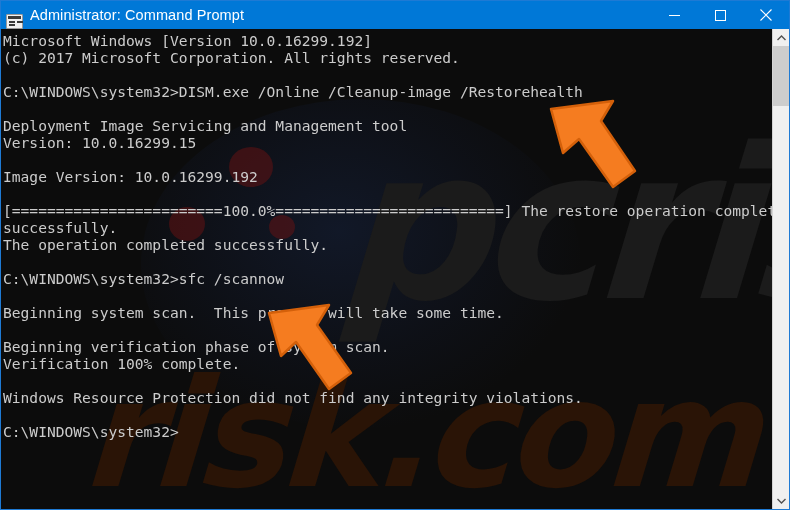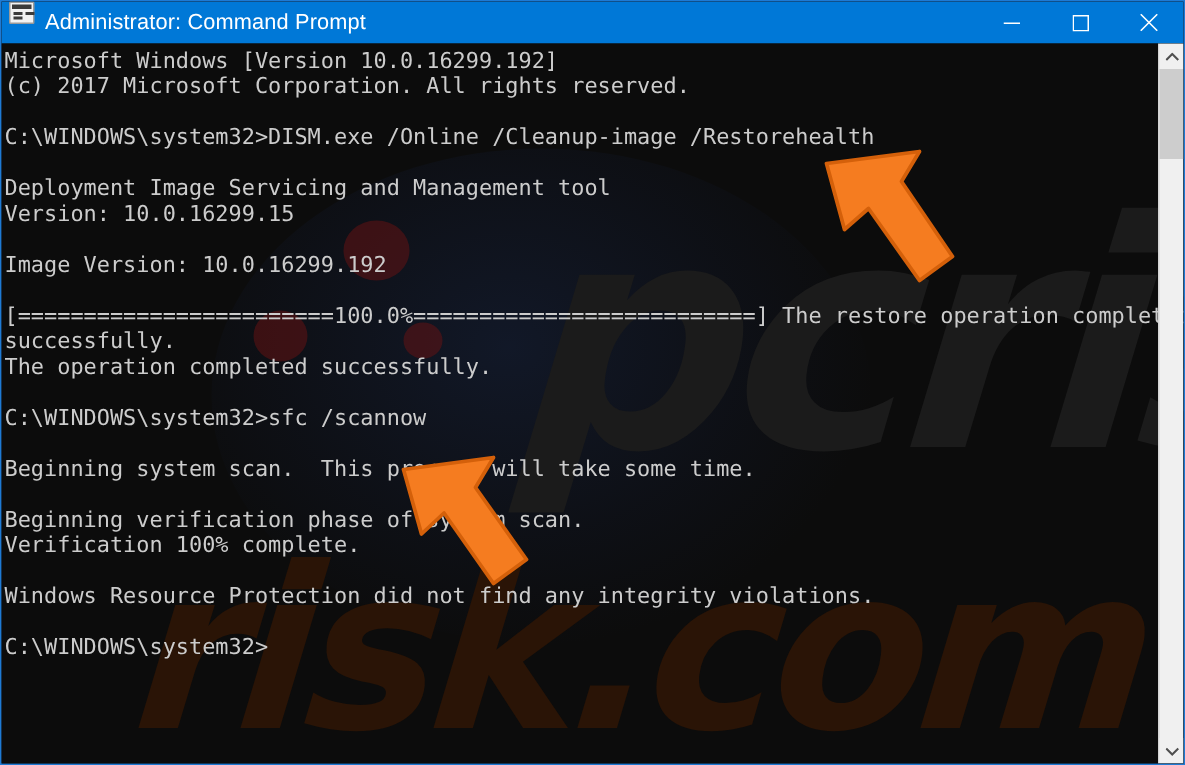--- a/index.html
+++ b/index.html
@@ -24,21 +24,21 @@
     border: 1px solid #1e7ad4;
     overflow: hidden;
   }
 
   
   .titlebar {
     position: relative;
     height: 28px;
     background: #0078d7;
     display: flex;
-    align-items: flex-start;
+    align-items: flex-end;
     user-select: none;
   }
   .title-icon {
     width: 17px;
     height: 15px;
     margin-left: 5px;
     margin-right: 7px;
     flex: 0 0 auto;
     position: relative;
     background: #f2f2f2;

